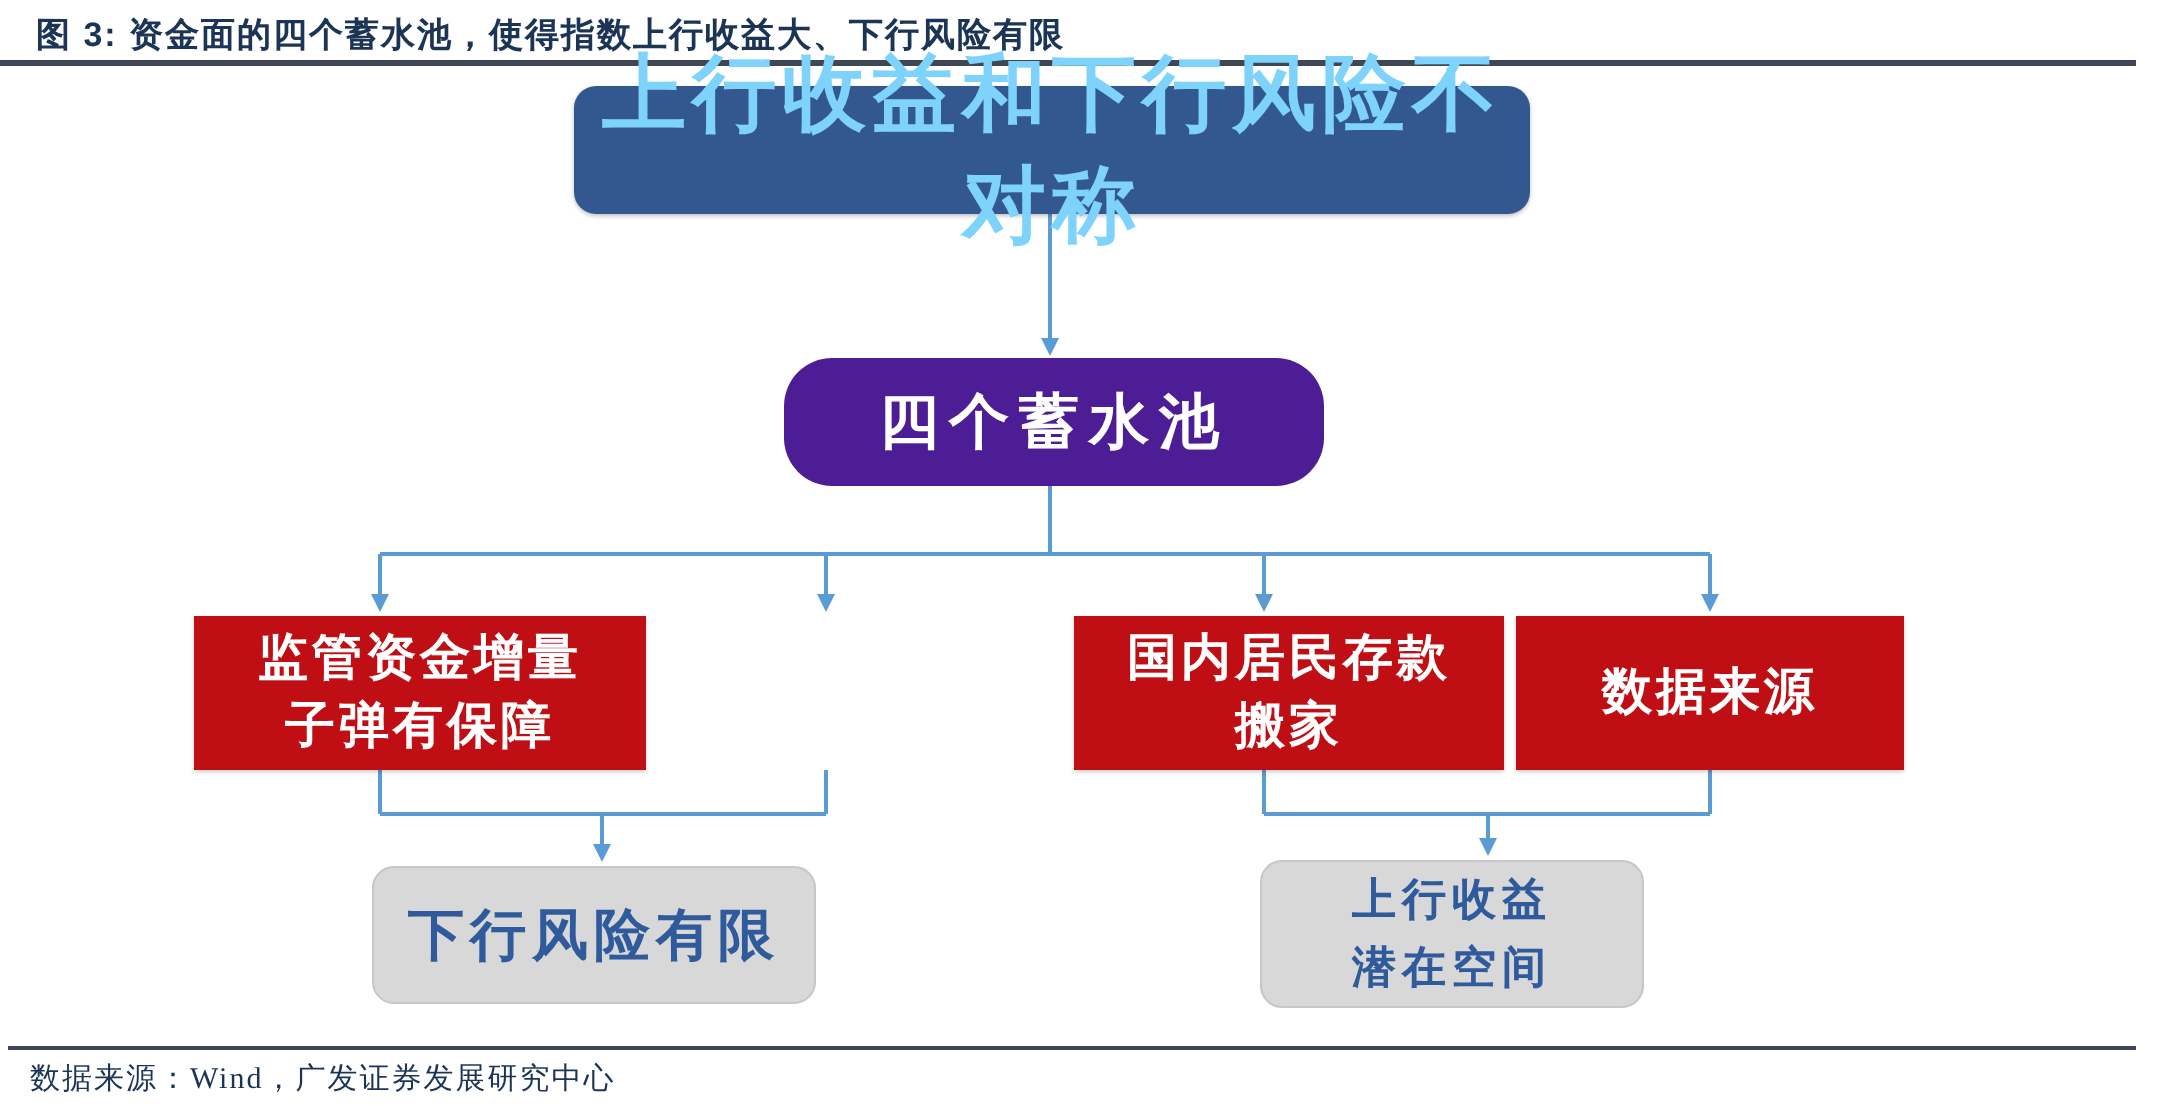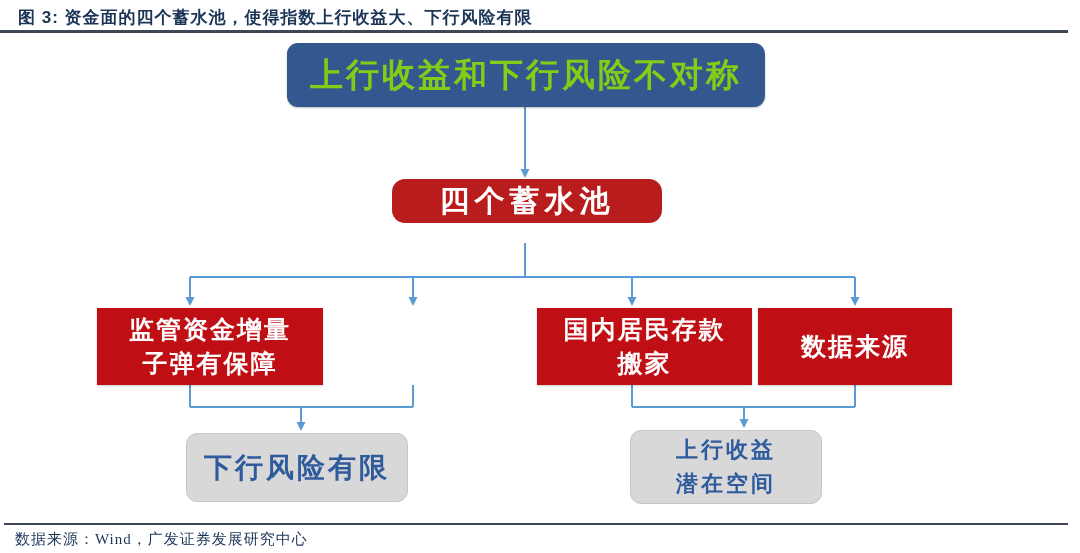--- a/index.html
+++ b/index.html
@@ -15,25 +15,25 @@
   .title-rule{
     position:absolute;left:0;top:30px;width:1068px;height:2.5px;background:#3F4755;
   }
   .connectors{position:absolute;left:0;top:0;width:1080px;height:553px;}
   .box{
     position:absolute;display:flex;flex-direction:column;align-items:center;justify-content:center;
     text-align:center;box-sizing:border-box;
   }
   .root-box{
     left:287px;top:43px;width:478px;height:64px;background:#33578F;border-radius:11px;
-    color:#84cc16;font-size:33px;font-weight:bold;letter-spacing:3px;
+    color:#7dd3fc;font-size:42px;font-weight:bold;letter-spacing:3px;
     box-shadow:0 1px 2px rgba(0,0,0,0.25);
   }
   .hub-box{
-    left:392px;top:179px;width:270px;height:44px;background:#b91c1c;border-radius:13px;
+    left:392px;top:179px;width:270px;height:64px;background:#4c1d95;border-radius:24px;
     color:#ffffff;font-size:30px;font-weight:bold;letter-spacing:5px;
   }
   .red-box{
     top:308px;height:77px;background:#C00F14;color:#ffffff;
     font-size:25px;font-weight:bold;letter-spacing:2px;line-height:34px;
     box-shadow:0 1px 2px rgba(0,0,0,0.2);
   }
   .red1{left:97px;width:226px;}
   .red2{left:317px;width:193px;}
   .red3{left:537px;width:215px;}

